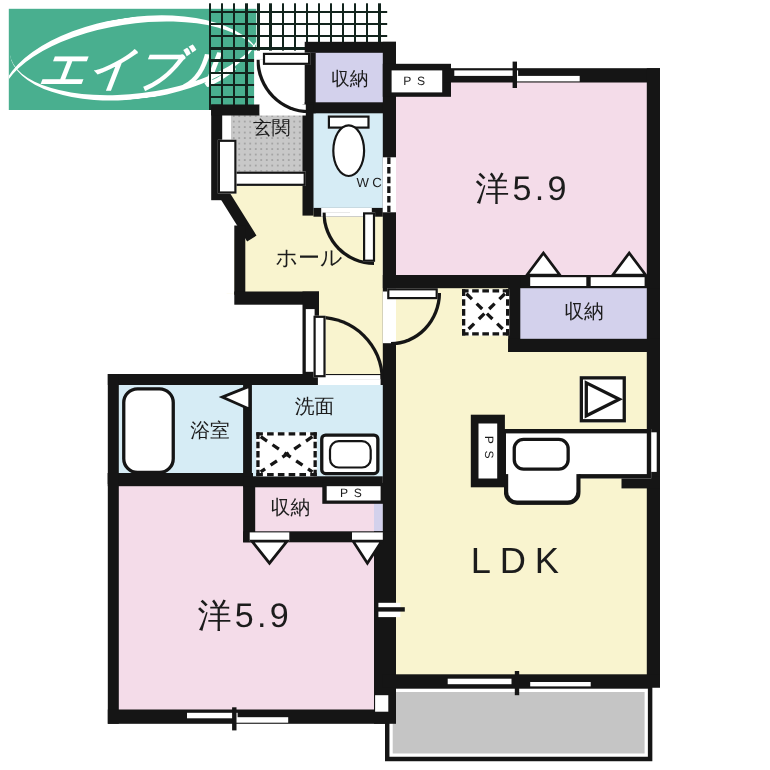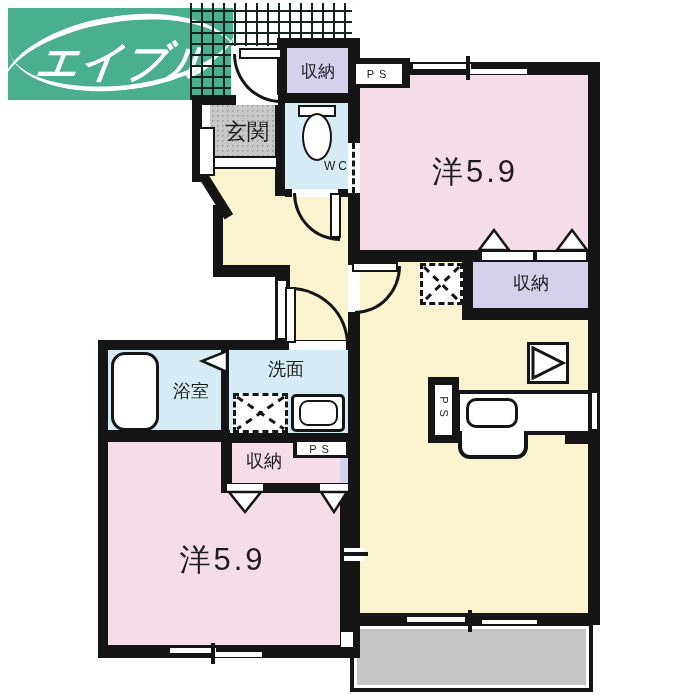--- a/index.html
+++ b/index.html
@@ -177,21 +177,23 @@
     </svg>
 
   <div class="whit" style="left:356px;top:64px;width:46px;height:20px;"></div>
   <div class="a" style="left:293px;top:439px;width:57px;height:19px;background:#151515;"></div>
   <div class="whit" style="left:297px;top:442px;width:49px;height:13px;"></div>
   <div class="a" style="left:428px;top:377px;width:31px;height:66px;background:#151515;"></div>
   <div class="whit" style="left:435px;top:385px;width:17px;height:50px;"></div>
 
   <div class="lbl" style="left:395px;top:156px;width:160px;font-size:31px;letter-spacing:3px;">洋5.9</div>
   <div class="lbl" style="left:140px;top:544px;width:165px;font-size:31px;letter-spacing:3px;">洋5.9</div>
-  <div class="lbl" style="left:219px;top:121px;width:56px;font-size:22px;">玄関</div>
+  <div class="lbl" style="left:388px;top:493px;width:168px;font-size:33px;letter-spacing:8px;">LDK</div>
+  <div class="lbl" style="left:226px;top:225px;width:110px;font-size:20px;">ホール</div>
+  <div class="lbl" style="left:219px;top:108px;width:56px;font-size:17px;">玄関</div>
   <div class="lbl" style="left:291px;top:160px;width:52px;font-size:12px;letter-spacing:3px;margin-left:20px;">WC</div>
   <div class="lbl" style="left:164px;top:382px;width:54px;font-size:18px;">浴室</div>
   <div class="lbl" style="left:258px;top:360px;width:56px;font-size:18px;">洗面</div>
   <div class="lbl" style="left:291px;top:63px;width:54px;font-size:17px;">収納</div>
   <div class="lbl" style="left:502px;top:274px;width:58px;font-size:18px;">収納</div>
   <div class="lbl" style="left:236px;top:452px;width:56px;font-size:18px;">収納</div>
   <div class="lbl" style="left:356px;top:69px;width:46px;font-size:11px;letter-spacing:5px;">PS</div>
   <div class="lbl" style="left:297px;top:444px;width:49px;font-size:11px;letter-spacing:5px;">PS</div>
   <div class="lbl" style="left:418px;top:404px;width:50px;font-size:11px;letter-spacing:6px;transform:rotate(90deg);">PS</div>
 

